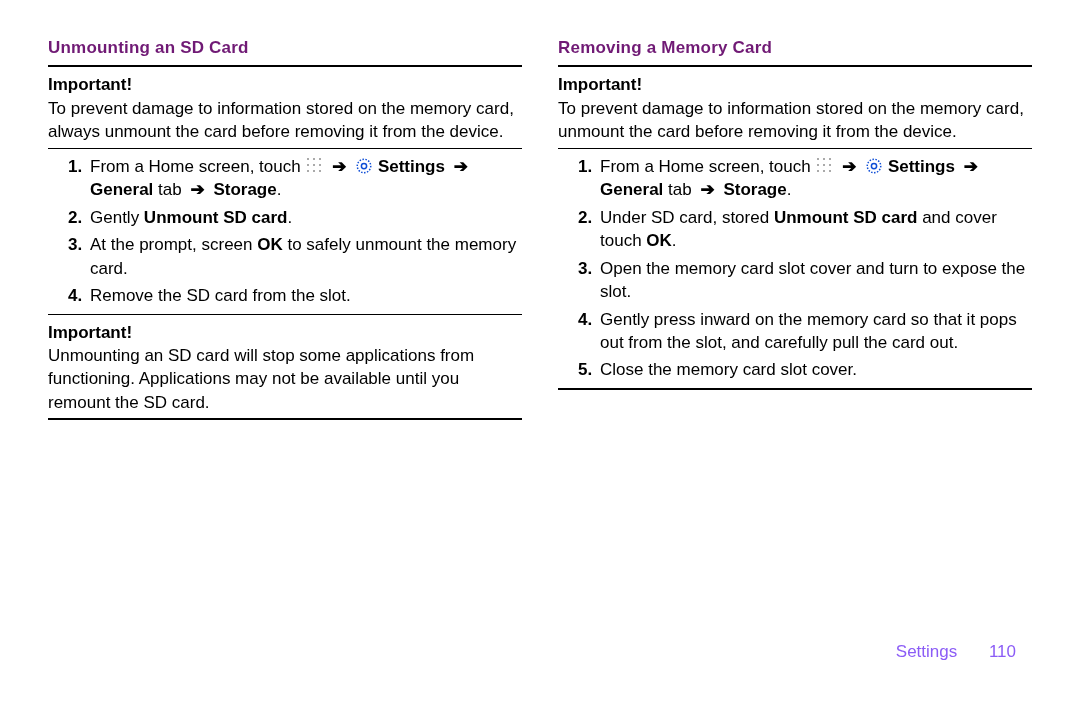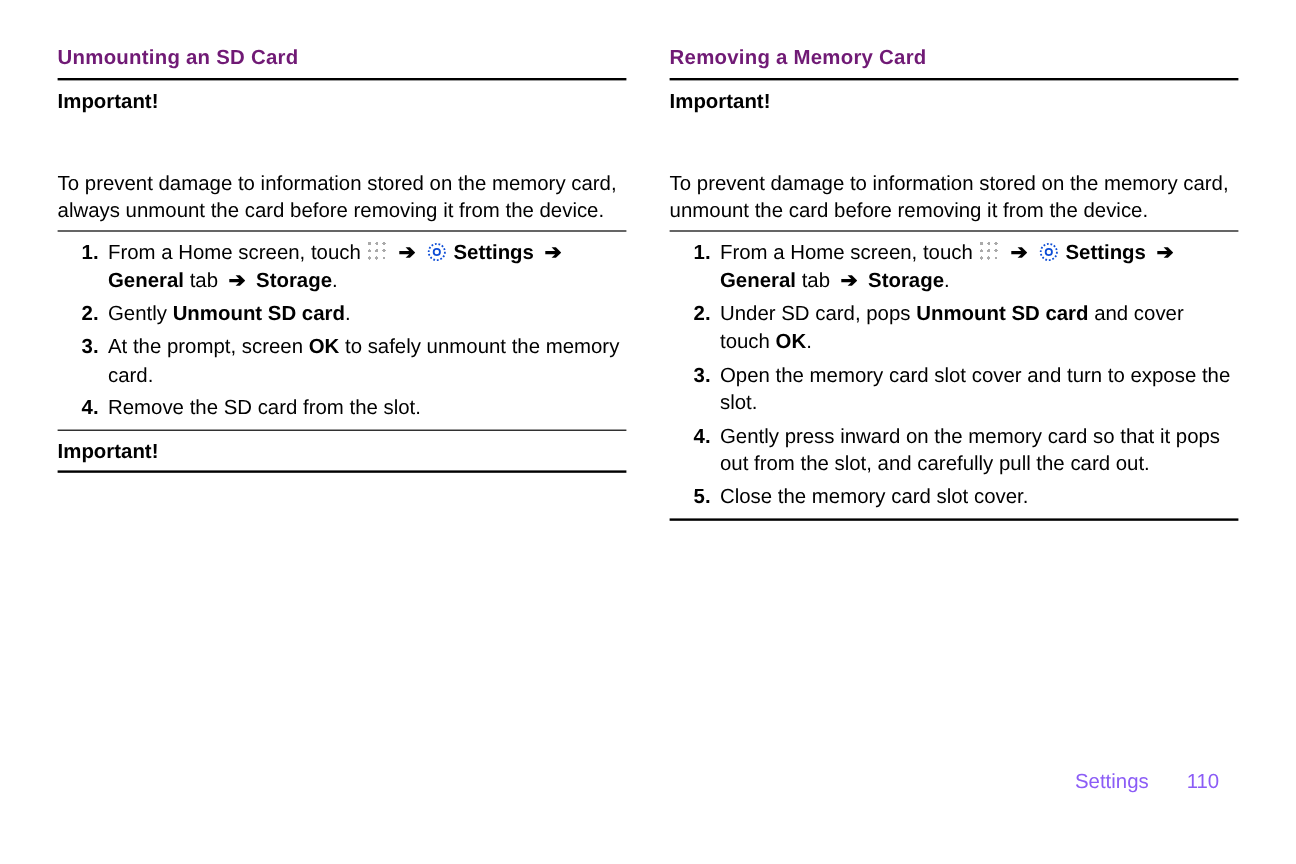--- a/index.html
+++ b/index.html
@@ -46,21 +46,20 @@
     flex-direction: column;
     padding: 6px 0 4px 0;
   }
   .imp-label {
     font-weight: 700;
     width: 92px;
     flex-shrink: 0;
   }
   .imp-text {
     flex: 1;
-    margin-top: 44px;
   }
   ol.steps {
     list-style: none;
     margin: 6px 0 6px 0;
     padding: 0 0 0 20px;
   }
   ol.steps > li {
     display: flex;
     margin: 4px 0;
   }
@@ -158,20 +157,21 @@
       <li>
         <span class="num">4.</span>
         <span class="body">Remove the SD card from the slot.</span>
       </li>
     </ol>
 
     <div class="hr1"></div>
 
     <div class="important">
       <div class="imp-label">Important!</div>
+      <div class="imp-text">Unmounting an SD card will stop some applications from functioning. Applications may not be available until you remount the SD card.</div>
     </div>
 
     <div class="hr2"></div>
   </div>
 
   <div class="col right">
     <div class="heading">Removing a Memory Card</div>
     <div class="hr2"></div>
 
     <div class="important">
@@ -193,21 +193,21 @@
                 <circle cx="12" cy="12" r="3.5" fill="none" stroke="#0d4dd6" stroke-width="2"></circle>
               </svg></span>
           <span> </span><span class="b">Settings</span>
           <span class="ar"> ➔ </span>
           <span class="b">General</span><span> tab </span><span class="ar">➔ </span><span class="b">Storage</span><span>.</span>
         </span>
       </li>
       <li>
         <span class="num">2.</span>
         <span class="body">
-          <span>Under </span><span class="i">SD card</span><span>, pops </span><span class="b">Unmount SD card</span><span> and cover touch </span><span class="b">OK</span><span>.</span>
+          <span>Under </span><span class="i">SD card</span><span>, stored </span><span class="b">Unmount SD card</span><span> and cover touch </span><span class="b">OK</span><span>.</span>
         </span>
       </li>
       <li>
         <span class="num">3.</span>
         <span class="body">Open the memory card slot cover and turn to expose the slot.</span>
       </li>
       <li>
         <span class="num">4.</span>
         <span class="body">Gently press inward on the memory card so that it pops out from the slot, and carefully pull the card out.</span>
       </li>

